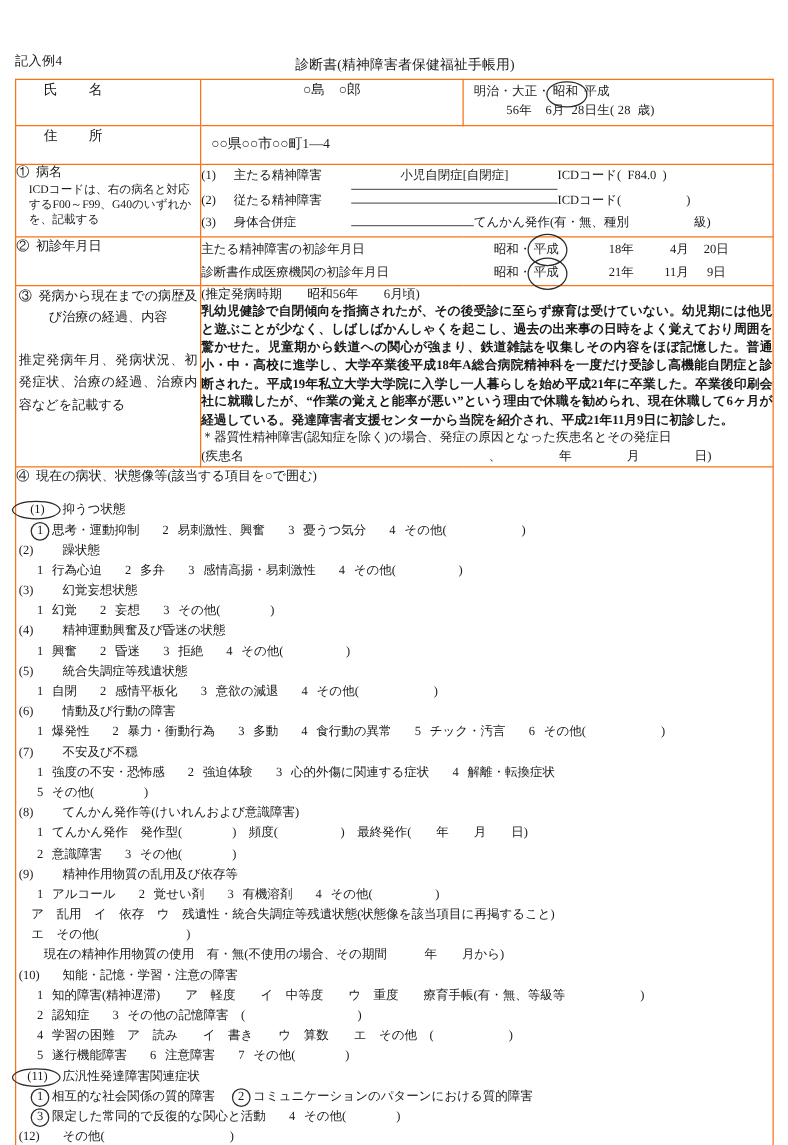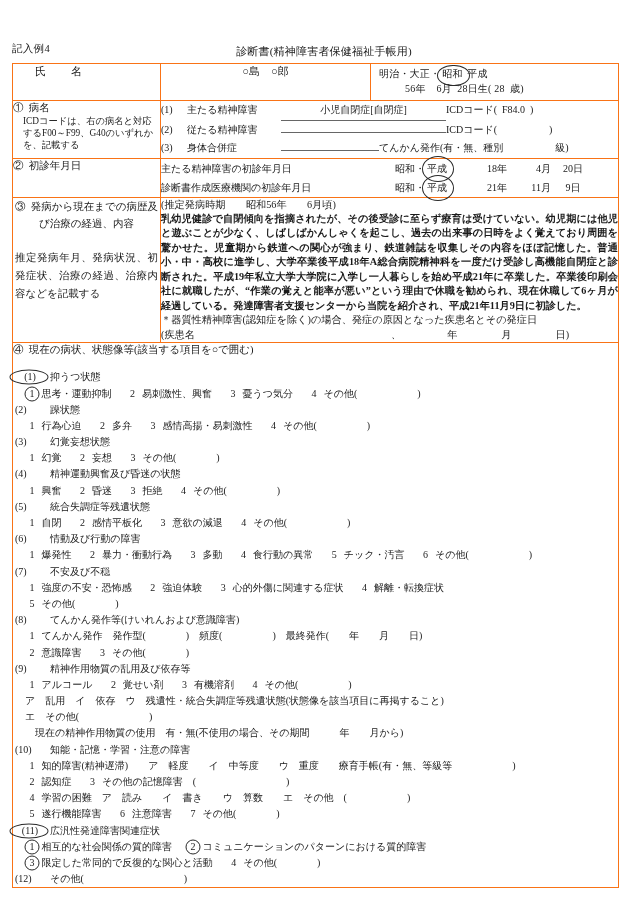--- a/index.html
+++ b/index.html
@@ -154,20 +154,28 @@
           <div class="era-line1">
             <span>明治・大正・</span><span class="circled-era">昭和</span> <span>平成</span>
           </div>
           <div class="era-line2">
             <span>56年</span>&nbsp;&nbsp;&nbsp;&nbsp;<span>6月</span>&nbsp;&nbsp;<span>28日生(</span>&nbsp;<span>28</span>&nbsp;&nbsp;<span>歳)</span>
           </div>
         </div>
       </td>
     </tr>
 
+    <tr>
+      <td class="cell-center" style="height:30px">
+        <div class="name-label">住　　所</div>
+      </td>
+      <td colspan="2">
+        <div class="addr-value">○○県○○市○○町1—4</div>
+      </td>
+    </tr>
 
     <tr>
       <td class="sec1-label">
         <span class="t1"><span>①</span>&nbsp;&nbsp;<span>病名</span></span>
         <span class="sub">ICDコードは、右の病名と対応するF00～F99、G40のいずれかを、記載する</span>
       </td>
       <td colspan="2" class="sec1-body">
         <div class="dis-row">
           <span class="idx">(1)</span><span class="nm">主たる精神障害</span><span class="ul-fill w1">小児自閉症[自閉症]</span><span>ICDコード(</span>&nbsp;&nbsp;<span>F84.0</span>&nbsp;&nbsp;<span>)</span>
         </div>

